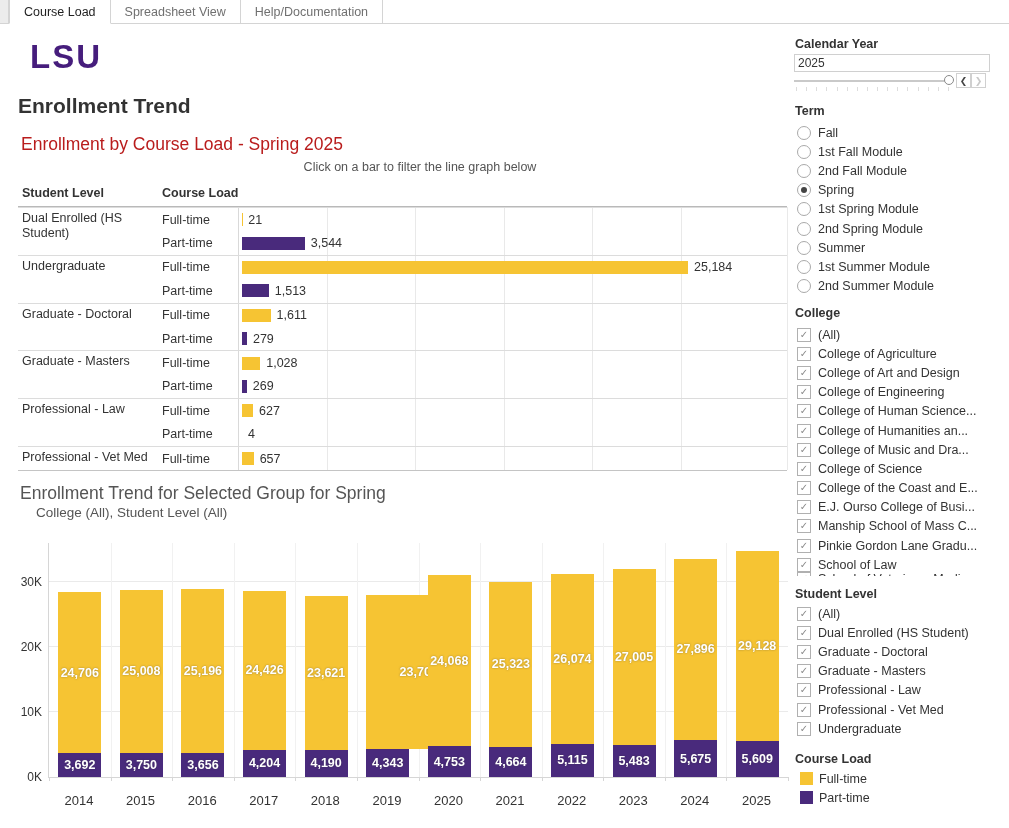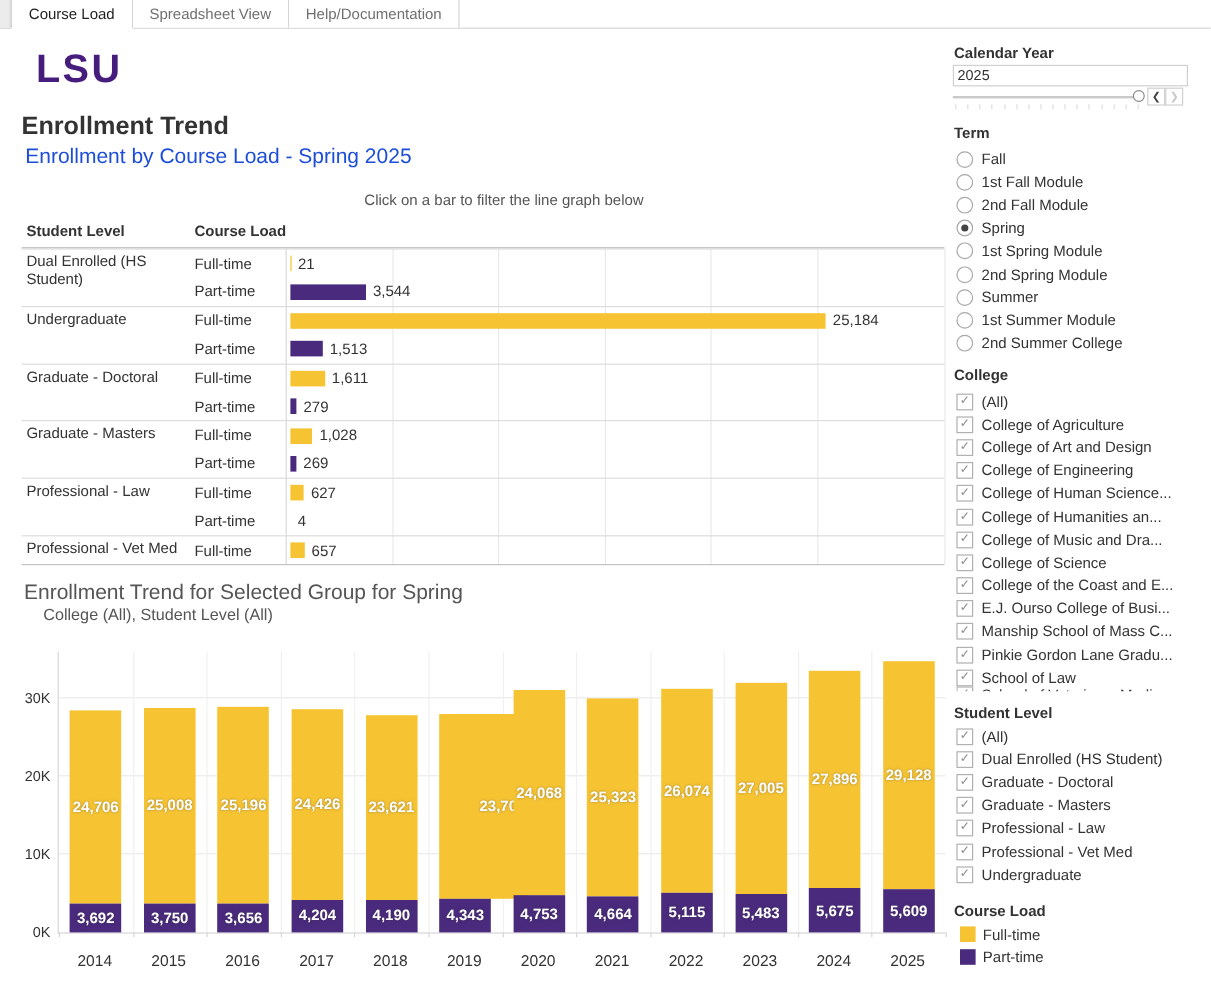--- a/index.html
+++ b/index.html
@@ -10,21 +10,21 @@
           border-bottom:1px solid #d4d4d4;background:#fff;}
   .tab-edge{width:8px;height:23px;background:#ececec;border-right:1px solid #d4d4d4;}
   .tab{padding:0 14px;display:flex;align-items:center;font-size:12.5px;color:#707070;
        background:#fff;border-right:1px solid #d4d4d4;cursor:pointer;}
   .tab:first-child{border-left:1px solid #d4d4d4;}
   .tab.active{color:#1f1f1f;margin-bottom:-1px;border-bottom:1px solid #fff;}
   
   .logo{position:absolute;left:30px;top:40px;font-size:33px;font-weight:800;
         color:#461D7C;letter-spacing:2px;line-height:34px;}
   .page-title{position:absolute;left:18px;top:94px;font-size:21px;font-weight:600;color:#333;}
-  .cl-title{position:absolute;left:21px;top:120px;font-size:17.5px;color:#1d4ed8;}
+  .cl-title{position:absolute;left:21px;top:134px;font-size:17.5px;color:#b91c1c;}
   .cl-subtitle{position:absolute;left:120px;top:160px;width:600px;text-align:center;
                font-size:12.5px;color:#555;}
   .tr-title{position:absolute;left:20px;top:483px;font-size:17.5px;color:#555;}
   .tr-subtitle{position:absolute;left:36px;top:505px;font-size:13.5px;color:#555;}
   
   .cl-table{position:absolute;left:18px;top:186px;width:769px;}
   .cl-header{display:flex;height:20px;border-bottom:1px solid #b9b9b9;
              font-size:12.5px;font-weight:bold;color:#333;}
   .cl-h1{width:140px;padding-left:4px;}
   .cl-h2{width:80px;}
@@ -429,21 +429,21 @@
       <div class="f-item">
         <div class="radio"></div>
         <span class="txt">Summer</span>
       </div>
       <div class="f-item">
         <div class="radio"></div>
         <span class="txt">1st Summer Module</span>
       </div>
       <div class="f-item">
         <div class="radio"></div>
-        <span class="txt">2nd Summer College</span>
+        <span class="txt">2nd Summer Module</span>
       </div>
     </div>
 
   <div class="f-label" style="top:306px;">College</div>
   <div class="f-items" id="college-items" style="top:325px;">
       <div class="f-item">
         <div class="cbox">✓</div>
         <span class="txt">(All)</span>
       </div>
       <div class="f-item">

